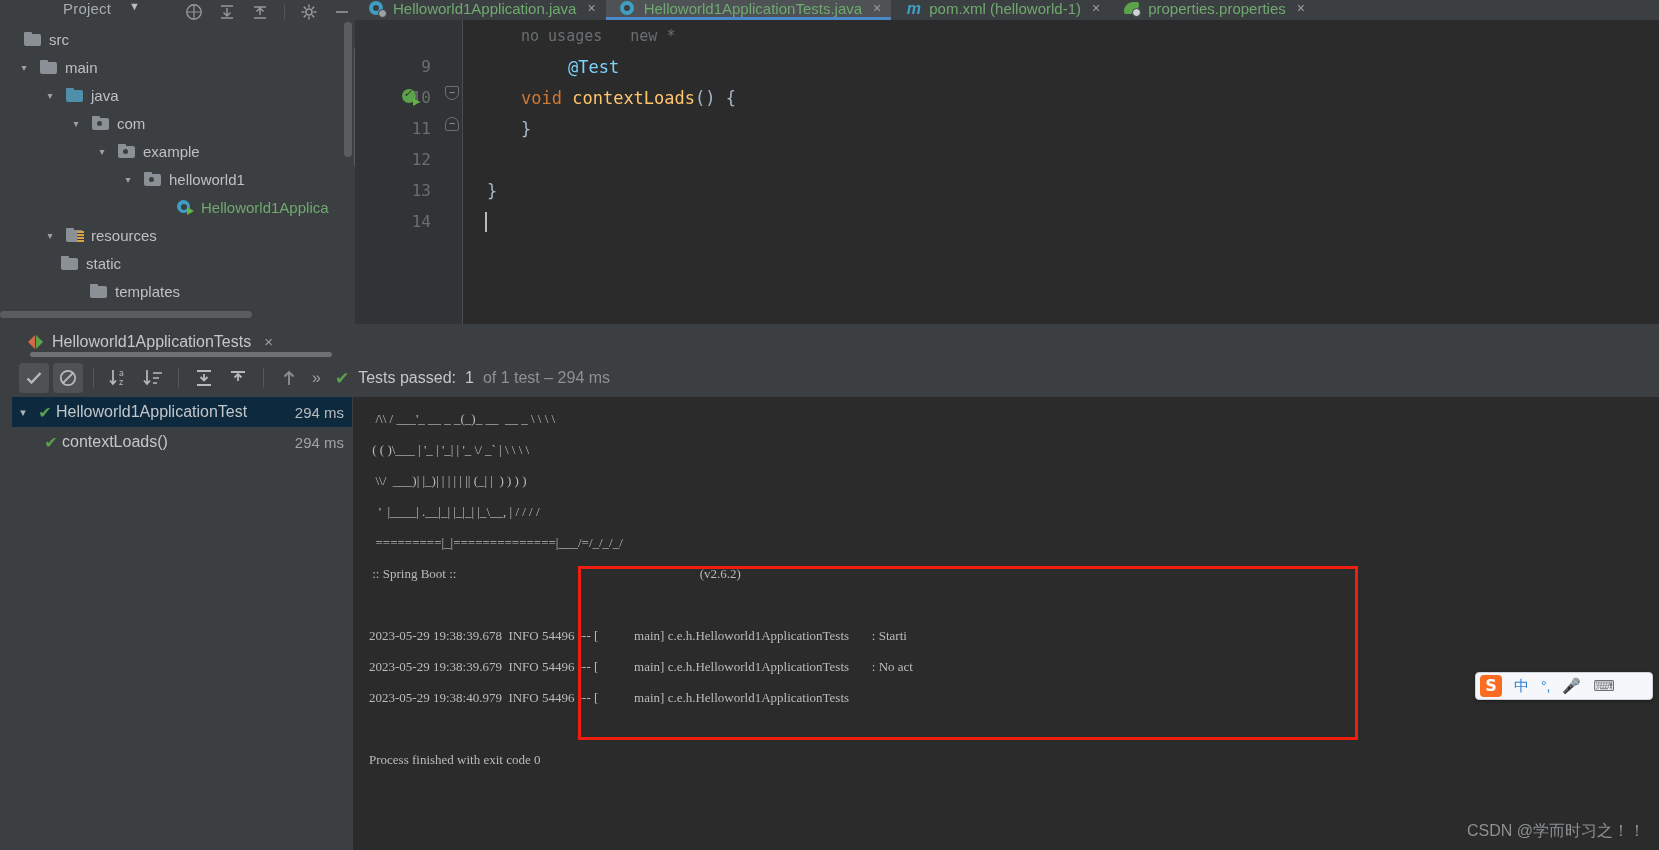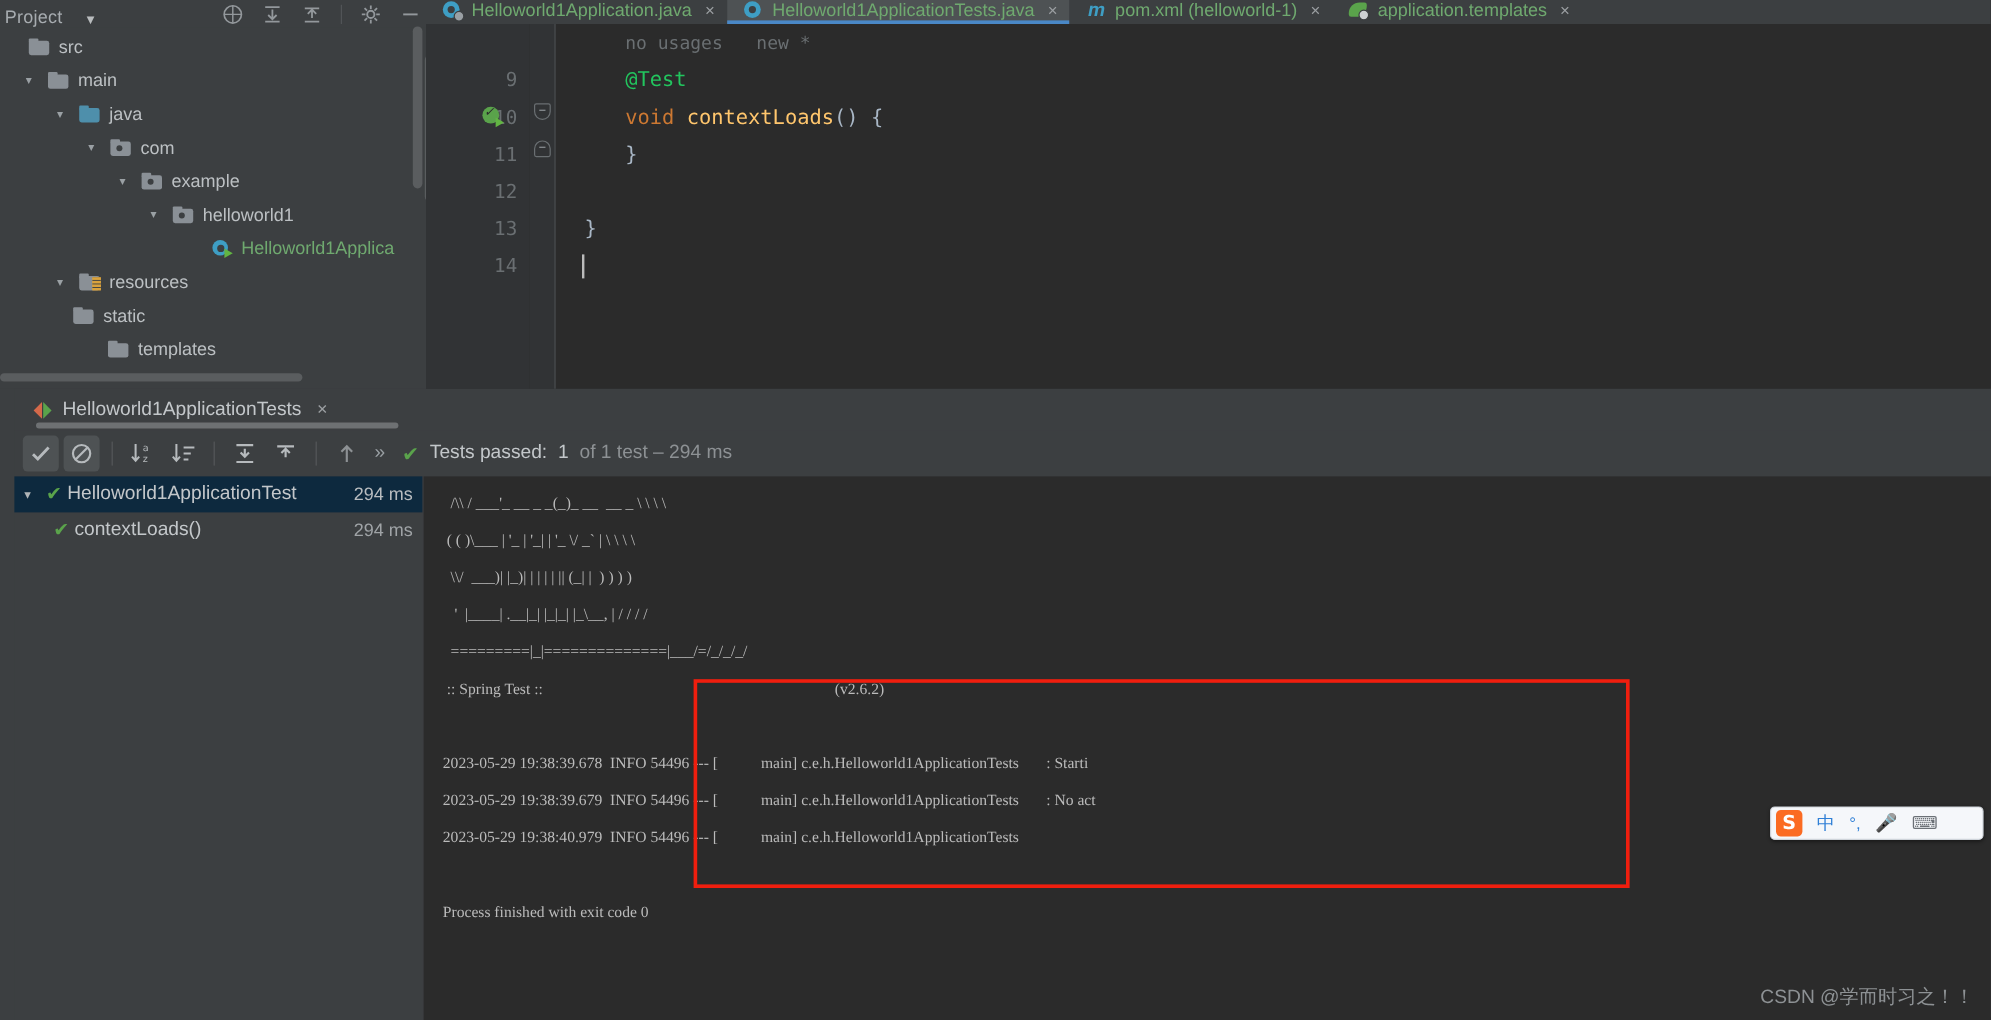--- a/index.html
+++ b/index.html
@@ -10,22 +10,22 @@
     overflow: hidden;
   }
   #app { position: relative; width: 1659px; height: 850px; background: #3c3f41; }
 
   
   .project-panel {
     position: absolute; left: 0; top: 0; width: 355px; height: 324px;
     background: #3c3f41; overflow: hidden;
   }
   .pp-header {
-    height: 23px; background: #3c3f41; display: flex; align-items: flex-end;
-    padding-left: 4px; position: relative;
+    height: 23px; background: #3c3f41; display: flex; align-items: flex-start;
+    padding-left: 19px; position: relative; margin-left: 44px;
   }
   .pp-title { color: #a7acb0; font-size: 15px; letter-spacing: .2px; }
   .pp-chevron { margin-left: 18px; color: #b9bcbe; font-size: 11px; }
   .pp-tools { position: absolute; right: 4px; top: 0; height: 23px;
               display: flex; align-items: center; gap: 15px; }
   .pp-tools .ticon { width: 18px; height: 18px; display: inline-block;
                      position: relative; opacity: .82; }
   .sep-v { width: 1px; height: 16px; background: #515457; }
 
   .tree { padding-top: 2px; font-size: 15px; color: #bcc0c3; position: relative; }
@@ -108,21 +108,21 @@
   .foldstrip { width:22px; background:#313335; flex:0 0 22px; position:relative;
                border-right:1px solid #4a4d4f; }
   .fold { position:absolute; left:4px; width:14px; height:14px; border:1px solid #6a6f72;
           color:#9aa0a4; font-size:10px; text-align:center; line-height:12px; }
   .fold.top { top:66px; border-radius:2px 2px 7px 7px; }
   .fold.bot { top:97px; border-radius:7px 7px 2px 2px; }
   .codecol { flex:1; position:relative; padding-left:12px; }
   .cline { height:31px; display:flex; align-items:center; font-size:17px;
            white-space:pre; color:#a9b7c6; }
   .hint { color:#6a6f72; font-size:15px; }
-  .kw-anno { color:#22c55e; }
+  .kw-anno { color:#7dd3fc;margin-left:47px; }
   .kw { color:#cc7832; }
   .mth { color:#ffc66d; }
   .brc { color:#a9b7c6; }
   .caret { display:inline-block; width:2px; height:20px; background:#bbbbbb; }
   .ed-scroll{ position:absolute; left:-1px; top:26px; width:9px; height:122px;
               background:#5a5d5f; border-radius:4px; }
 
   
   .run-panel { position:absolute; left:0; top:324px; width:1659px; height:526px;
                background:#3c3f41;margin-left:12px; }
@@ -330,21 +330,21 @@
       <div class="etab">
         <span class="tabicon maven">m</span>
         <span>pom.xml (helloworld-1)</span>
         <span class="tab-close">×</span>
       </div>
       <div class="etab">
         <span class="tabicon leaf">
             <i class="lf"></i>
             <i class="spin"></i>
           </span>
-        <span>application.templates</span>
+        <span>properties.properties</span>
         <span class="tab-close">×</span>
       </div>
     </div>
 
     <div class="code-wrap">
       <div class="ed-scroll"></div>
 
       <div class="gutter">
         <div class="gline"></div>
         <div class="gline">9</div>
@@ -473,21 +473,21 @@
         <span class="tt-time">294 ms</span>
       </div>
     </div>
 
     <div class="console">
       <div class="cl">  /\\ / ___'_ __ _ _(_)_ __  __ _ \ \ \ \</div>
       <div class="cl"> ( ( )\___ | '_ | '_| | '_ \/ _` | \ \ \ \</div>
       <div class="cl">  \\/  ___)| |_)| | | | | || (_| |  ) ) ) )</div>
       <div class="cl">   '  |____| .__|_| |_|_| |_\__, | / / / /</div>
       <div class="cl">  =========|_|==============|___/=/_/_/_/</div>
-      <div class="cl"><span> :: Spring Test :: </span><span style="display:inline-block;width:240px"></span><span>(v2.6.2)</span></div>
+      <div class="cl"><span> :: Spring Boot :: </span><span style="display:inline-block;width:240px"></span><span>(v2.6.2)</span></div>
       <div class="cl">&nbsp;</div>
       <div class="cl log"><span>2023-05-29 19:38:39.678</span>&nbsp;&nbsp;<span>INFO</span>&nbsp;<span>54496</span>&nbsp;<span>---</span>&nbsp;<span>[           main]</span>&nbsp;<span>c.e.h.Helloworld1ApplicationTests</span>&nbsp;&nbsp;&nbsp;&nbsp;&nbsp;&nbsp;&nbsp;<span>:</span>&nbsp;<span>Starti</span></div>
       <div class="cl log"><span>2023-05-29 19:38:39.679</span>&nbsp;&nbsp;<span>INFO</span>&nbsp;<span>54496</span>&nbsp;<span>---</span>&nbsp;<span>[           main]</span>&nbsp;<span>c.e.h.Helloworld1ApplicationTests</span>&nbsp;&nbsp;&nbsp;&nbsp;&nbsp;&nbsp;&nbsp;<span>:</span>&nbsp;<span>No act</span></div>
       <div class="cl log"><span>2023-05-29 19:38:40.979</span>&nbsp;&nbsp;<span>INFO</span>&nbsp;<span>54496</span>&nbsp;<span>---</span>&nbsp;<span>[           main]</span>&nbsp;<span>c.e.h.Helloworld1ApplicationTests</span></div>
       <div class="cl">&nbsp;</div>
       <div class="cl">Process finished with exit code 0</div>
     </div>
   </div>
 
   <div class="redbox"></div>

